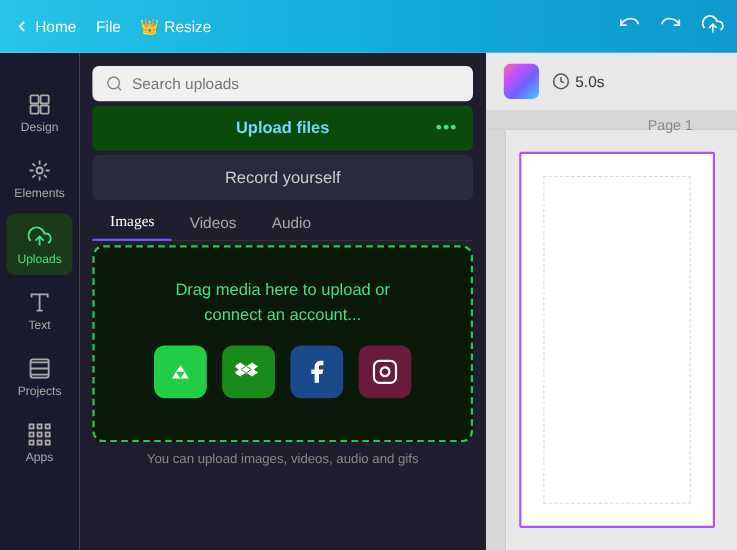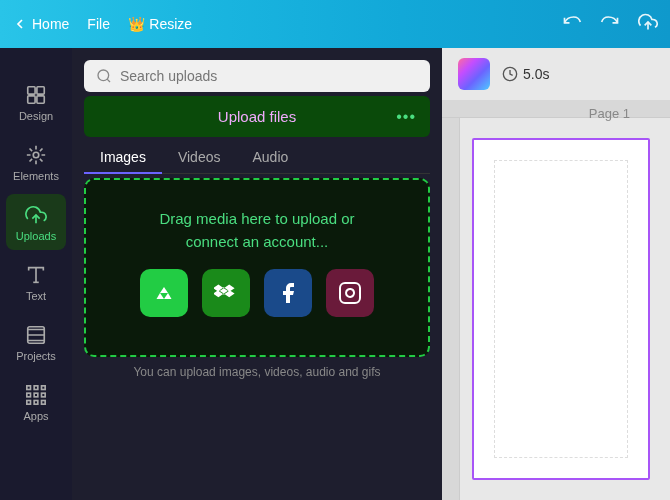--- a/index.html
+++ b/index.html
@@ -86,21 +86,21 @@
       border: none;
       border-radius: 6px;
       padding: 12px 16px;
       display: flex;
       align-items: center;
       justify-content: center;
       gap: 8px;
       cursor: pointer;
       position: relative;
     }
-    .upload-btn-label { color: #f0abfc; font-size: 15px; font-weight: 400; }
+    .upload-btn-label { color: #7dd3fc; font-size: 15px; font-weight: 700; }
     .upload-btn-dots {
       position: absolute; right: 14px;
       color: #4ade80; font-size: 16px; letter-spacing: 1px;
     }
 
     
     .record-btn {
       background: #2a2a3e;
       border: none;
       border-radius: 6px;
@@ -112,21 +112,21 @@
 
     
     .tabs {
       display: flex; gap: 0;
       border-bottom: 1px solid #333;
     }
     .tab {
       padding: 8px 16px; cursor: pointer; font-size: 14px; color: #aaa;
       position: relative; font-weight: 500;
     }
-    .tab.active { color: white; }
+    .tab.active { color: white; font-family: Liberation Serif, serif; }
     .tab.active::after {
       content: ''; position: absolute; bottom: -1px; left: 0; right: 0; height: 2px;
       background: #6c63ff;
     }
 
     
     .drop-zone {
       border: 2px dashed #22cc44;
       border-radius: 10px;
       background: #0a1a0a;
@@ -310,20 +310,23 @@
           <line x1="21" y1="21" x2="16.65" y2="16.65"></line>
         </svg>
       <input type="text" placeholder="Search uploads" style="">
     </div>
 
     <button class="upload-btn">
       <span class="upload-btn-label">Upload files</span>
       <span class="upload-btn-dots">•••</span>
     </button>
 
+    <button class="record-btn">
+      <span class="record-btn-label">Record yourself</span>
+    </button>
 
     <div class="tabs">
       <div class="tab active">
         <span>Images</span>
       </div>
       <div class="tab">
         <span>Videos</span>
       </div>
       <div class="tab">
         <span>Audio</span>

